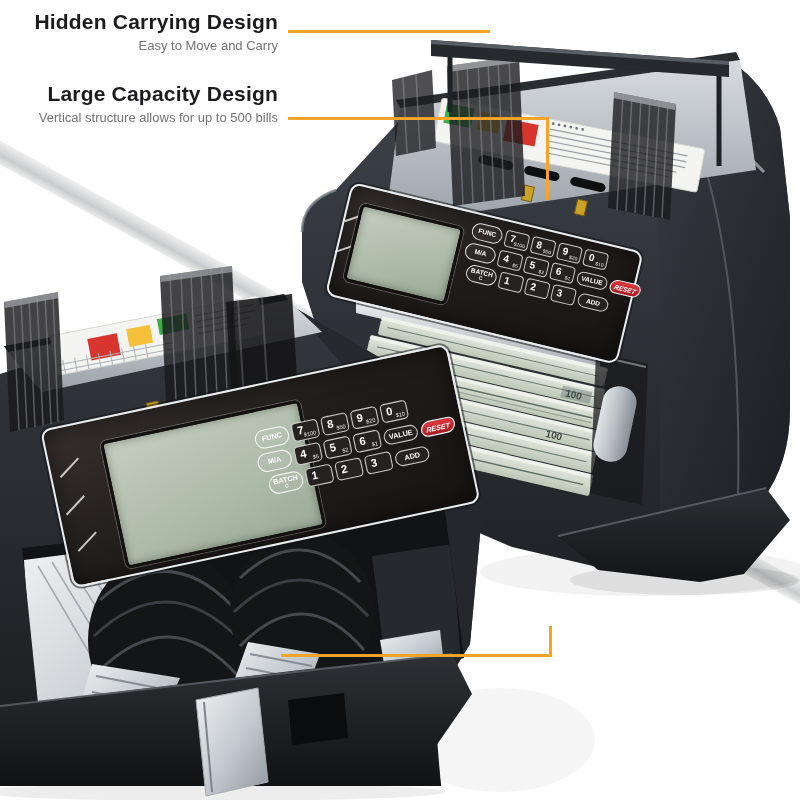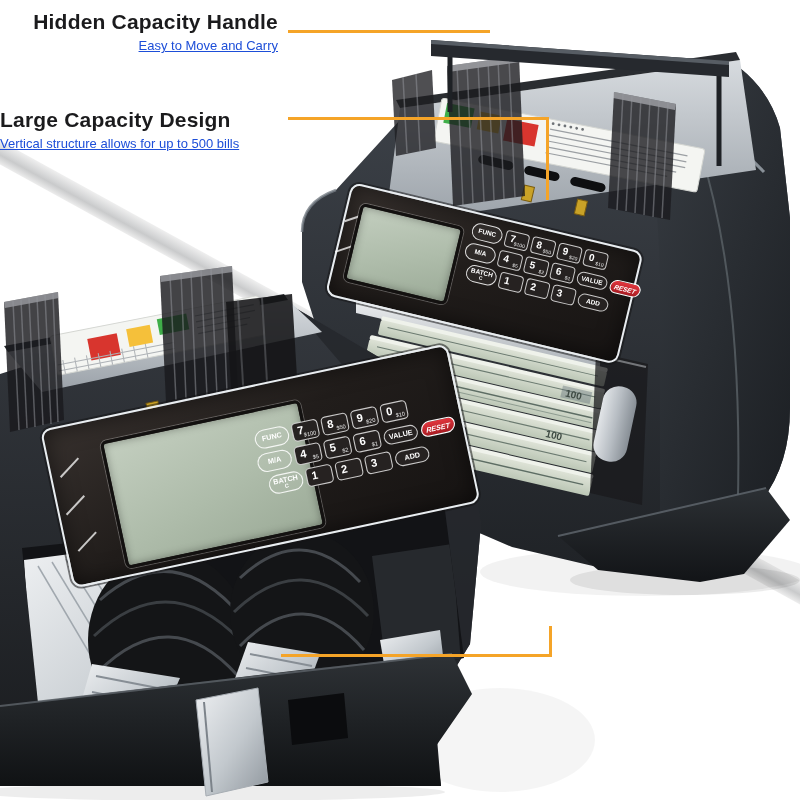--- a/index.html
+++ b/index.html
@@ -41,23 +41,23 @@
   .kbtn.key .sub{position:absolute;right:2px;bottom:1px;font-size:5px;font-weight:400;color:#e8e8e8;}
   .kbtn.small{min-width:31px;height:14px;border:1px solid rgba(255,255,255,.75);border-radius:7px;
        background:#262221;font-size:6.5px;font-weight:700;display:flex;align-items:center;
        justify-content:center;padding:0 3px;}
   .kbtn.red{background:linear-gradient(#e2363e,#a81c23);border-color:#fff;font-style:italic;
        transform:skewX(-8deg);}
   .ptick{position:absolute;width:26px;border-top:2px solid rgba(255,255,255,.75);}
   
   .cotext{position:absolute;z-index:6;color:#1c1c1e;}
   .cotext h2{margin:0;font-size:21px;font-weight:700;letter-spacing:.2px;color:#1b1b1d;}
-  .cotext p{margin:3px 0 0 0;font-size:13px;font-weight:500;color:#1d4ed8;line-height:1.35;text-decoration:underline;}
+  .cotext p{margin:3px 0 0 0;font-size:13px;font-weight:500;color:#737373;line-height:1.35;}
   #co-handle{left:0;top:10px;width:278px;text-align:right;}
-  #co-capacity{left:0;top:108px;width:278px;}
+  #co-capacity{left:0;top:82px;width:278px;text-align:right;}
   #co-speed{left:455px;top:558px;width:192px;text-align:center;}
   
   .oline{position:absolute;z-index:7;}
   #line-handle{left:288px;top:30px;width:202px;height:0;border-top:3px solid #f5a428;}
   #line-capacity{left:288px;top:117px;width:258px;height:80px;
                  border-top:3px solid #f5a428;border-right:3px solid #f5a428;}
   #line-speed{left:281px;top:626px;width:268px;height:28px;
               border-bottom:3px solid #f5a428;border-right:3px solid #f5a428;}
 </style>
 </head>
@@ -449,21 +449,21 @@
           </div>
           <div class="kbtn key">1</div>
           <div class="kbtn key">2</div>
           <div class="kbtn key">3</div>
           <div class="kbtn small">ADD</div>
         </div>
       </div>
   </div>
 
   <div id="co-handle" class="cotext">
-    <h2>Hidden Capacity Handle</h2>
+    <h2>Hidden Carrying Design</h2>
     <p>Easy to Move and Carry</p>
   </div>
   <div id="co-capacity" class="cotext">
     <h2>Large Capacity Design</h2>
     <p>Vertical structure allows for up to 500 bills</p>
   </div>
 
   <div id="line-handle" class="oline"></div>
   <div id="line-capacity" class="oline"></div>
   <div id="line-speed" class="oline"></div>

